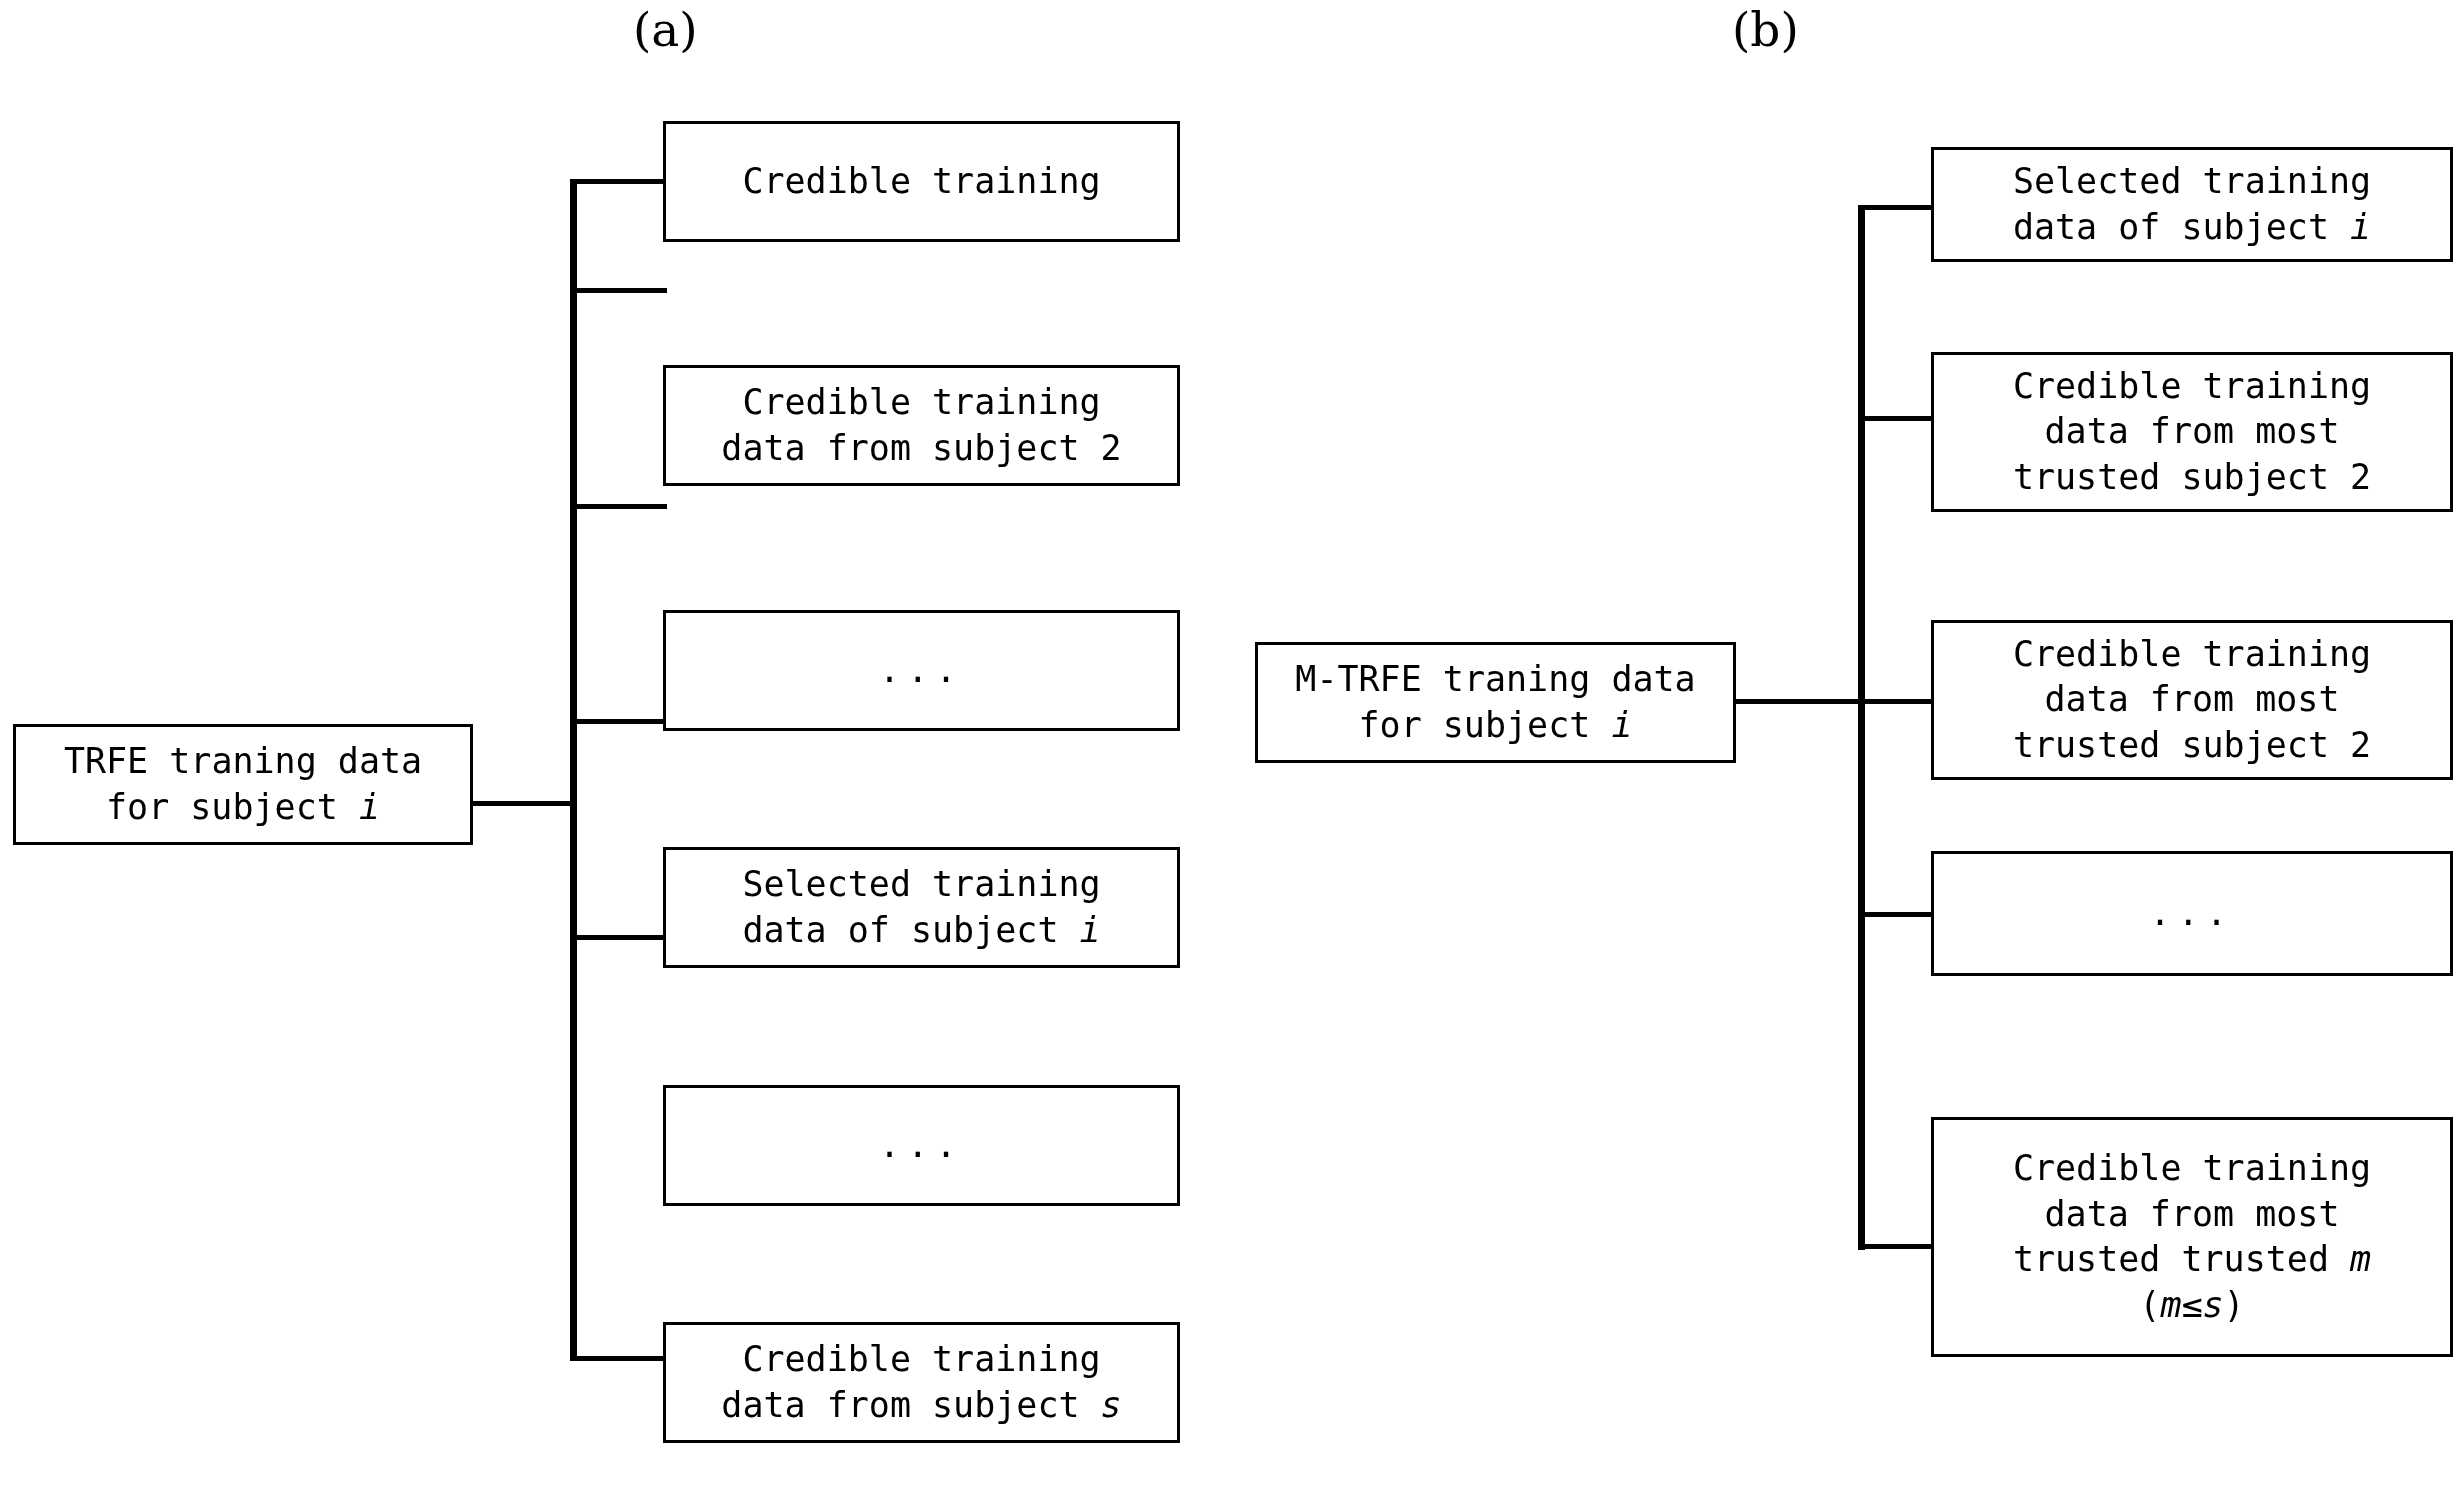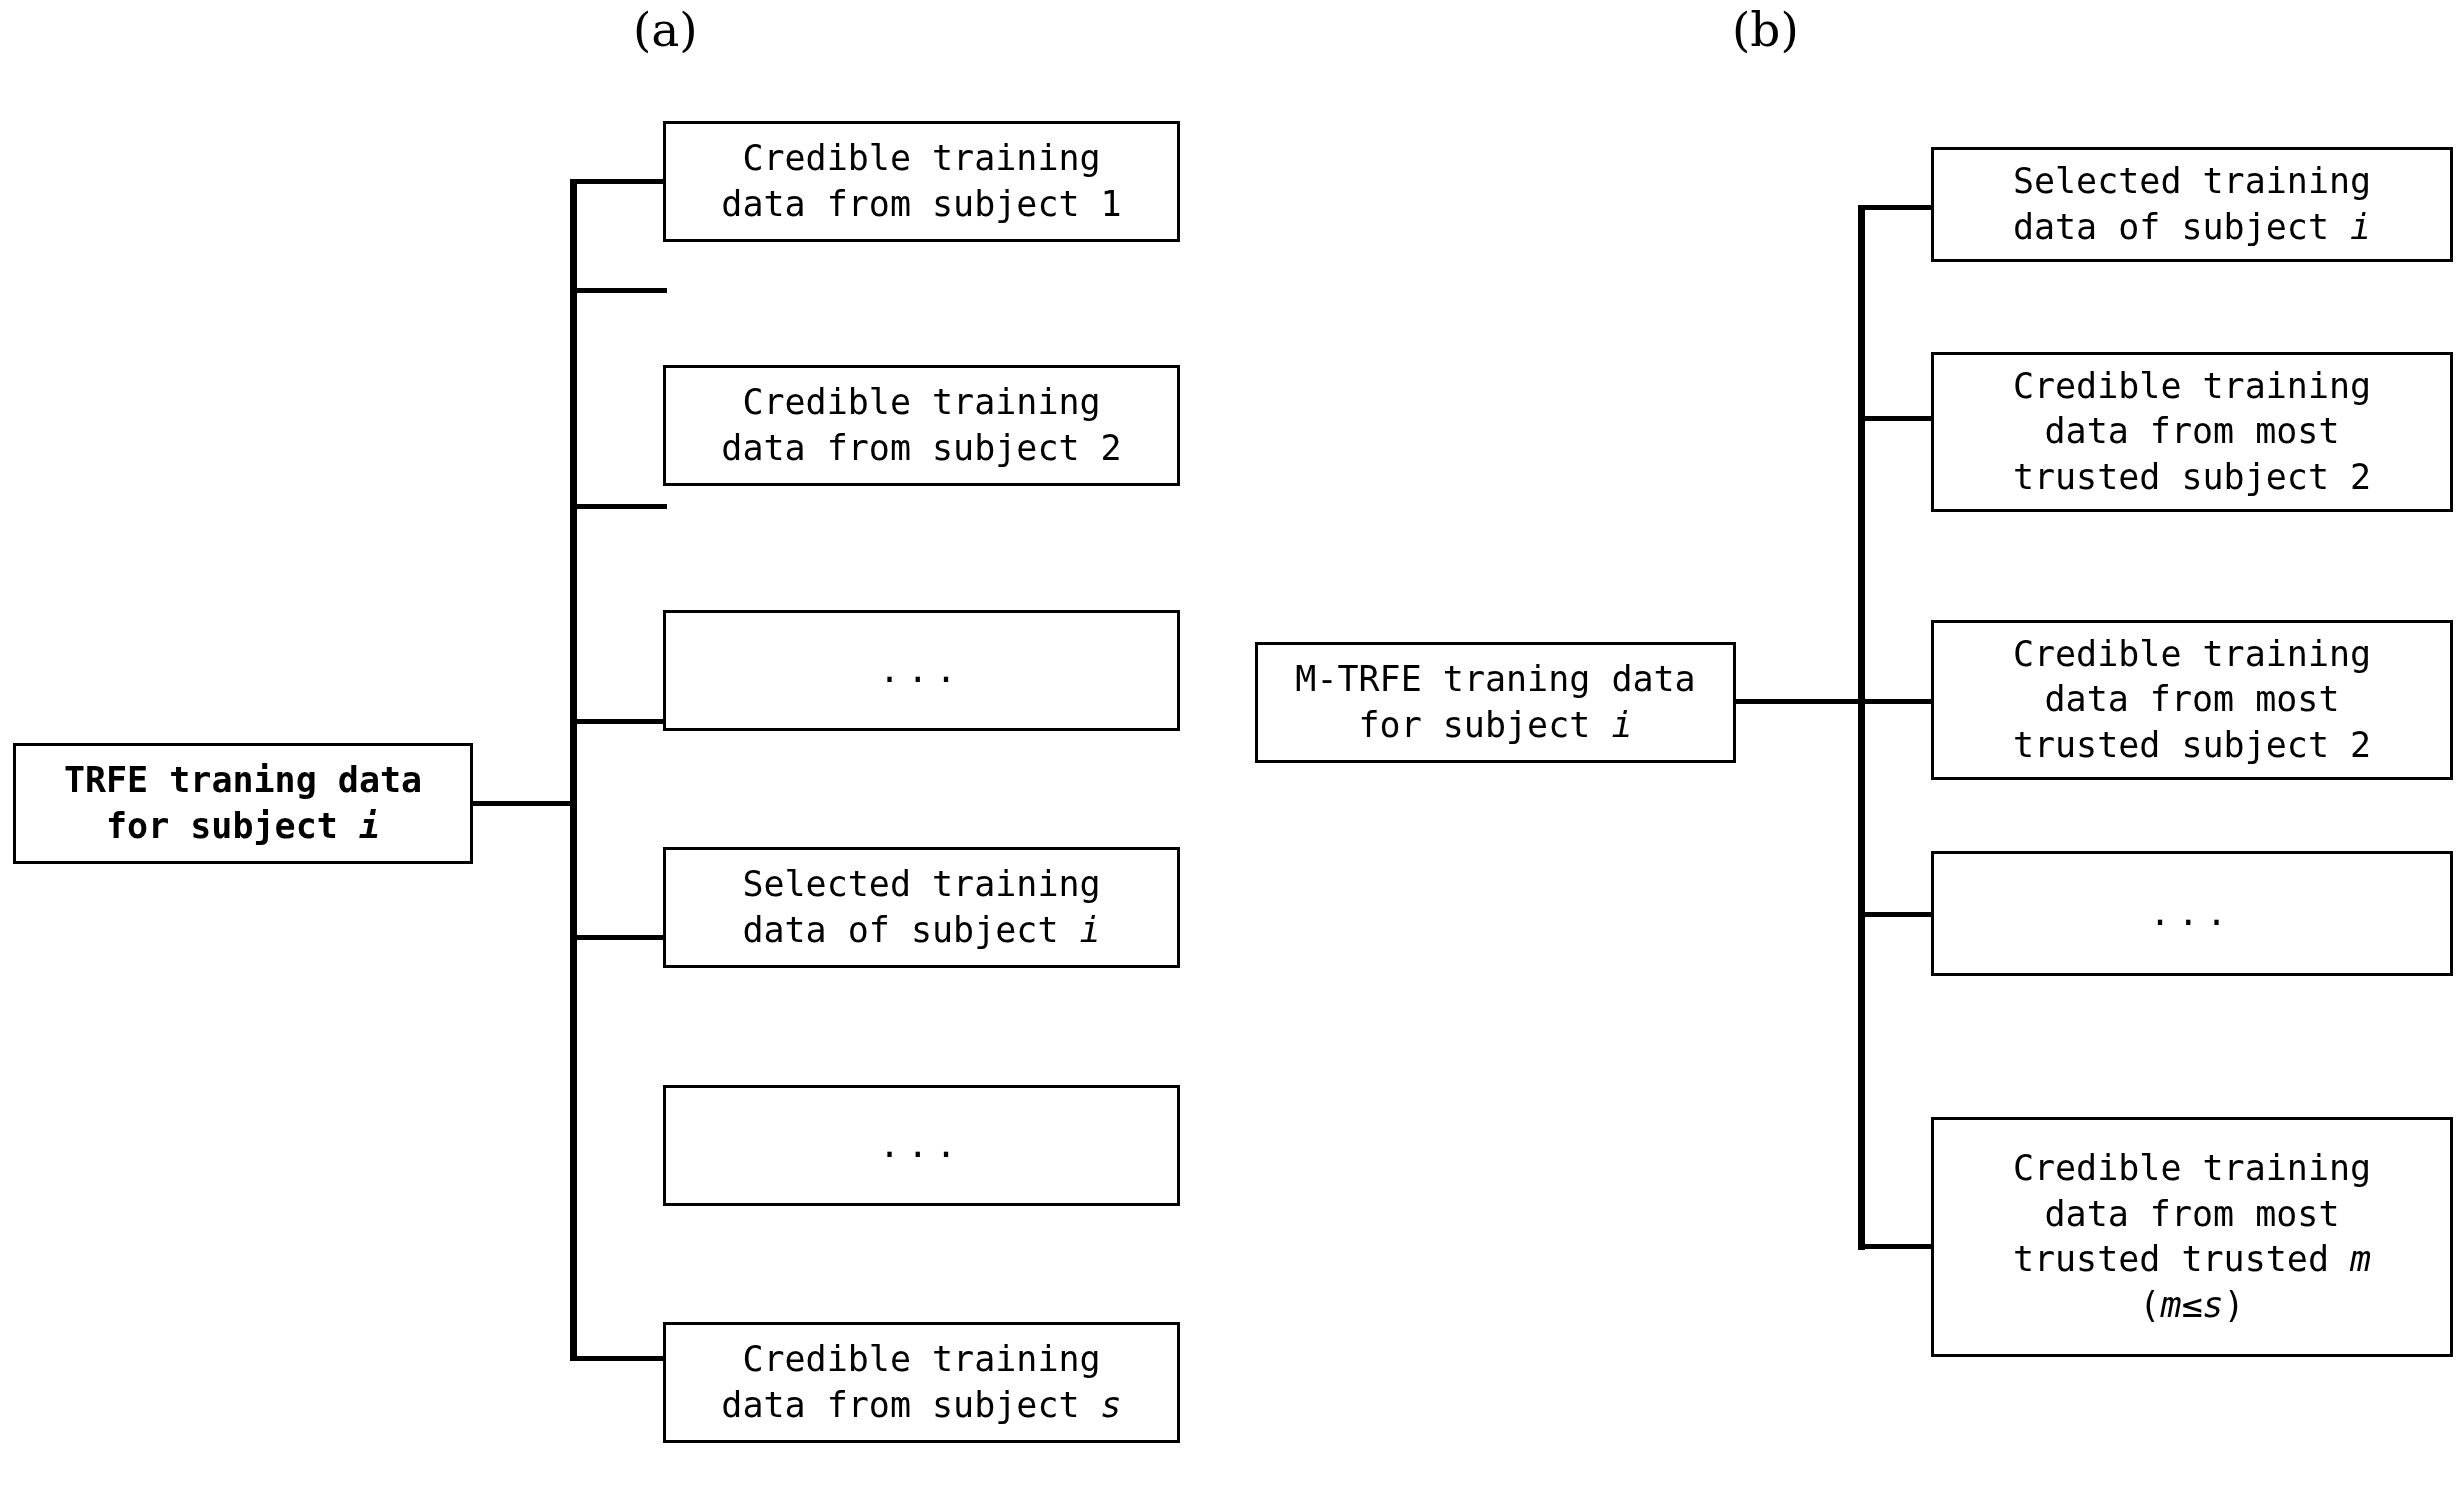--- a/index.html
+++ b/index.html
@@ -75,39 +75,38 @@
 </style>
 </head>
 <body>
 
 <div id="figure">
 
   <div class="panel-label a">(a)</div>
 
   <div class="panel-label b">(b)</div>
 
-  <div class="node" style="left:13px; top:743px; width:460px; height:121px;font-weight:bold;">
+  <div class="node" style="left:13px; top:724px; width:460px; height:121px;">
     <div class="line">TRFE traning data</div>
     <div class="line"><span>for subject </span><em>i</em></div>
   </div>
 
   <div class="h-line" style="left:473px; top:801px; width:102px;"></div>
 
   <div class="v-line" style="left:570px; top:179px; width:6.5px; height:1182px;"></div>
 
   <div class="h-line" style="left:570px; top:179px; width:97px;"></div>
   <div class="h-line" style="left:570px; top:288px; width:97px;"></div>
   <div class="h-line" style="left:570px; top:504px; width:97px;"></div>
   <div class="h-line" style="left:570px; top:719px; width:97px;"></div>
   <div class="h-line" style="left:570px; top:935px; width:97px;"></div>
   <div class="h-line" style="left:570px; top:1356px; width:97px;"></div>
 
   <div class="node" style="left:663px; top:121px; width:517px; height:121px;">
     <div class="line">Credible training</div>
-    <div class="line">data from subject 1</div>
   </div>
 
   <div class="node" style="left:663px; top:365px; width:517px; height:121px;">
     <div class="line">Credible training</div>
     <div class="line">data from subject 2</div>
   </div>
 
   <div class="node" style="left:663px; top:610px; width:517px; height:121px;">
     <div class="dots">...</div>
   </div>

